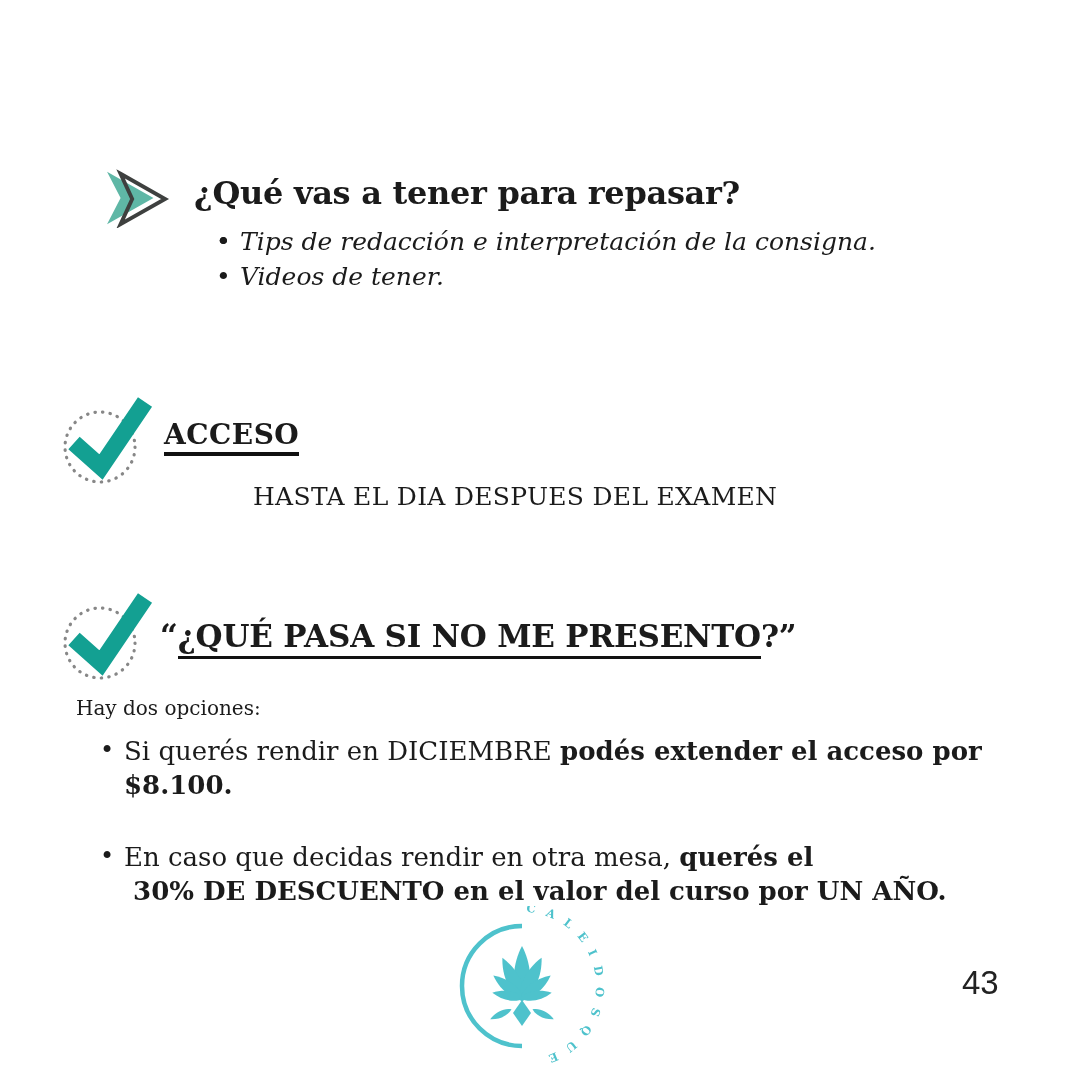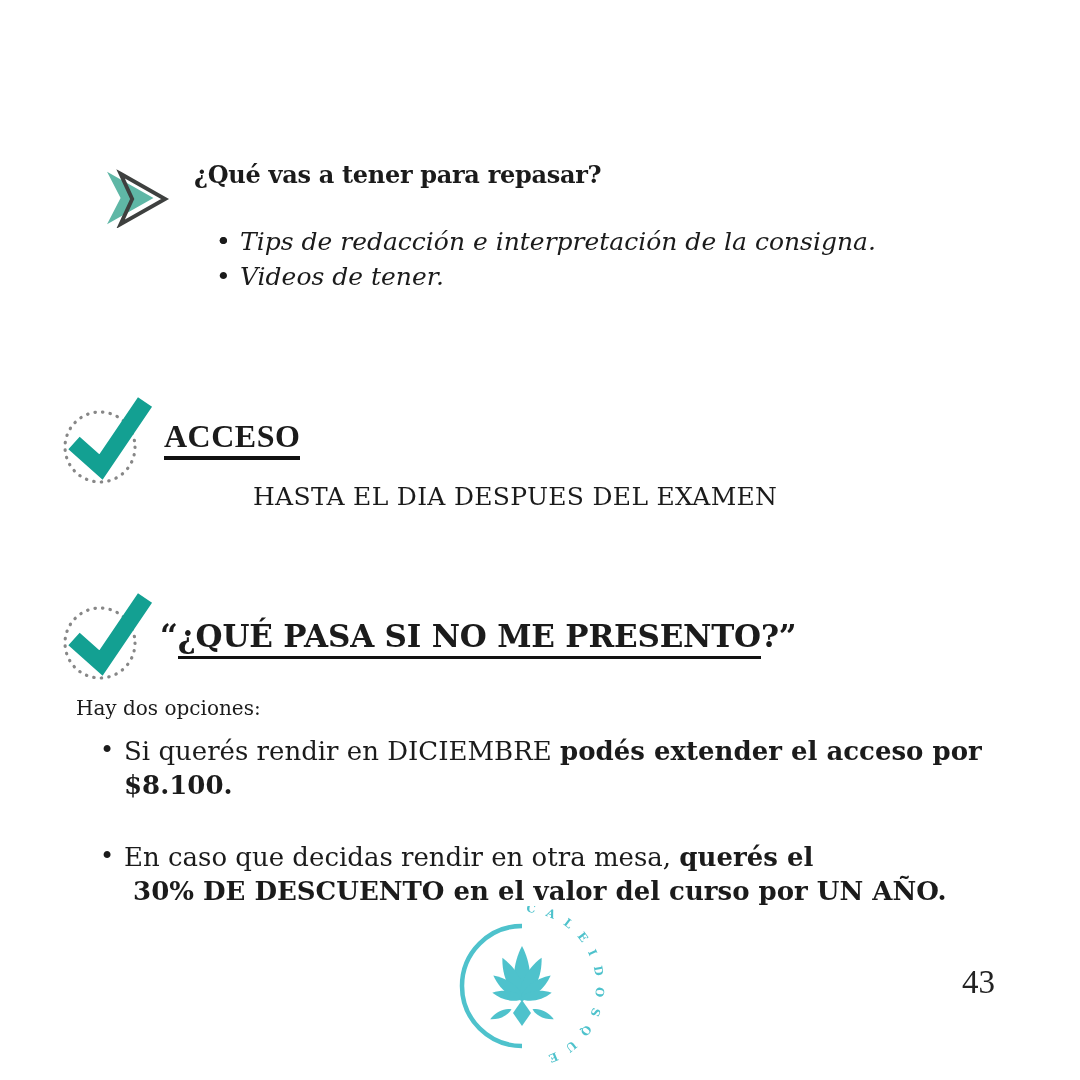--- a/index.html
+++ b/index.html
@@ -8,30 +8,30 @@
     width:1080px;height:1080px;
     background:#ffffff;
     overflow:hidden;
     font-family:"DejaVu Serif","Liberation Serif",serif;
     color:#1b1b1b;
   }
   .abs{position:absolute;}
 
   
   .sec1-icon{left:98px;top:168px;width:80px;height:60px;}
-  .sec1-title{left:194px;top:160px;font-size:24px;font-weight:700;letter-spacing:-0.3px;}
+  .sec1-title{left:194px;top:174px;font-size:32px;font-weight:700;letter-spacing:-0.3px;}
   .sec1-list{left:214px;top:224px;width:720px;list-style:none;margin:0;padding:0;
     font-style:italic;font-size:25px;line-height:35px;}
   .sec1-list li{position:relative;padding-left:26px;}
   .sec1-list li .dot{position:absolute;left:2px;top:0;font-style:normal;}
 
   
   .check1{left:60px;top:390px;width:100px;height:100px;}
   .check2{left:60px;top:586px;width:100px;height:100px;}
-  .acceso-title{left:164px;top:418px;font-size:32px;font-weight:700;letter-spacing:0.5px;font-family:Liberation Serif, serif;}
+  .acceso-title{left:164px;top:418px;font-size:28px;font-weight:700;letter-spacing:0.5px;}
   .u-line{display:inline-block;border-bottom:4px solid #111;padding-bottom:1px;}
   .u-line2{display:inline-block;border-bottom:3px solid #111;padding-bottom:2px;}
   .hasta{left:253px;top:482px;font-size:25px;letter-spacing:0.3px;}
   .h2-title{left:160px;top:618px;font-size:31px;font-weight:700;letter-spacing:-0.2px;white-space:nowrap;text-align:right;}
 
   
   .intro{left:76px;top:696px;font-size:20px;}
   .opt-list{left:100px;top:734px;width:950px;list-style:none;margin:0;padding:0;
     font-size:26px;line-height:34px;}
   .opt-list li{position:relative;padding-left:24px;}
@@ -39,21 +39,21 @@
   .opt-list li .dot{position:absolute;left:0;top:-1px;font-size:24px;}
   .opt-list .seg{white-space:pre-wrap;}
   .opt-list b{font-weight:700;}
 
   
   .logo{left:450px;top:906px;width:160px;height:160px;}
   .logo text{font-family:"DejaVu Serif","Liberation Serif",serif;font-weight:700;}
 
   
   .page-num{left:962px;top:964px;font-size:33px;color:#222;
-    font-family:Liberation Serif, serif;}
+    font-family:Liberation Sans, sans-serif;}
 </style>
 </head>
 <body>
 
 <div class="canvas">
 
   <svg class="abs sec1-icon" viewBox="0 0 80 62" aria-hidden="true">
     <path d="M8 4 L56 31 L8 58 L22 31 Z" fill="#5fb7a6"></path>
     <path d="M22 6 L68 32 L22 58 L34 32 Z" fill="none" stroke="#3e403f" stroke-width="4" stroke-linejoin="miter"></path>
   </svg>

